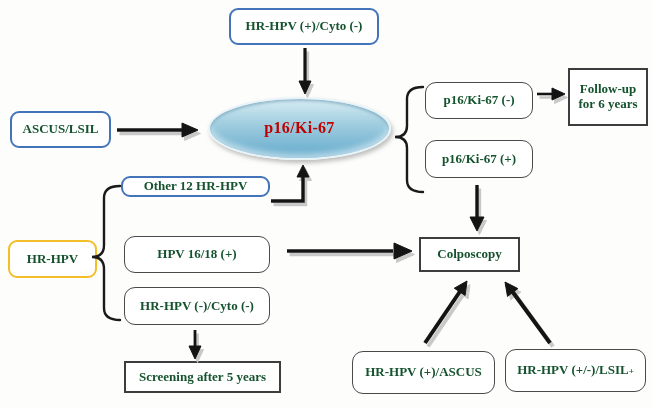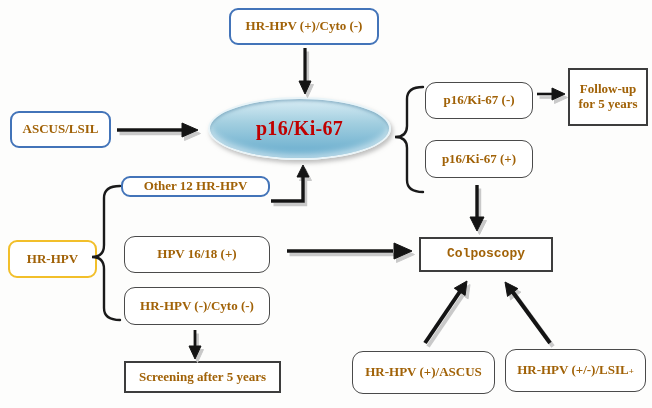--- a/index.html
+++ b/index.html
@@ -3,65 +3,65 @@
 <meta charset="utf-8">
 <style>
   html,body{margin:0;padding:0;}
   body{
     width:652px;height:408px;position:relative;
     background:#fdfdfc;overflow:hidden;
     font-family:"Liberation Serif","DejaVu Serif",serif;
   }
   .node{
     position:absolute;display:flex;align-items:center;justify-content:center;
-    background:#ffffff;color:#a16207;font-weight:bold;font-size:13px;
+    background:#ffffff;color:#14532d;font-weight:bold;font-size:13px;
     text-align:center;line-height:1.15;box-sizing:border-box;padding:2px 4px;
   }
   .blue-round{border:2.5px solid #4374b9;border-radius:9px;}
   .yellow-round{border:2.5px solid #f2bf2a;border-radius:9px;text-align:right;}
   .dark-round{border:1.6px solid #4a4a4a;border-radius:11px;}
   .rect{border:2px solid #3d3d3d;border-radius:0;}
   .ellipse{
     border-radius:50%;
     background:linear-gradient(180deg,#d9edf5 0%,#a3cfe0 40%,#63aacc 100%);
     border:2px solid #e9f4f8;
     box-shadow:2px 3px 4px rgba(130,130,130,.5), inset 0 2px 3px rgba(90,140,170,.55), inset 0 -4px 6px rgba(255,255,255,.55);
-    color:#c00000;font-size:20px;letter-spacing:.3px;
+    color:#c00000;font-size:16px;letter-spacing:.3px;
   }
   
   #n-top        {left:229px;top:8px;  width:150px;height:37px;}
   #n-ellipse    {left:208px;top:97px; width:183px;height:63px;}
   #n-ascus      {left:10px; top:111px;width:101px;height:37px;}
   #n-p16neg     {left:425px;top:82px; width:108px;height:37px;}
   #n-followup   {left:568px;top:68px; width:80px; height:58px;font-size:13px;}
   #n-p16pos     {left:425px;top:140px;width:108px;height:38px;}
   #n-other12    {left:121px;top:176px;width:149px;height:21px;}
   #n-hrhpv      {left:8px;  top:240px;width:89px; height:38px;}
   #n-hpv1618    {left:124px;top:236px;width:146px;height:37px;}
   #n-hrhpvneg   {left:124px;top:287px;width:146px;height:38px;}
   #n-screening  {left:124px;top:361px;width:157px;height:32px;}
-  #n-colposcopy {left:419px;top:237px;width:134px;height:35px;font-family:Liberation Mono, monospace;}
+  #n-colposcopy {left:419px;top:237px;width:101px;height:35px;}
   #n-hrhpvascus {left:352px;top:351px;width:143px;height:43px;}
   #n-hrhpvlsil  {left:505px;top:349px;width:141px;height:43px;}
   #n-hrhpvlsil sup{font-size:9px;line-height:0;}
   svg.overlay{position:absolute;left:0;top:0;pointer-events:none;}
   .sh{stroke:#c9c9c9;fill:#c9c9c9;}
   .sh.nf{fill:none;}
   .mn{stroke:#141414;fill:#141414;}
   .mn.nf{fill:none;}
   .brace{stroke:#1a1a1a;stroke-width:2.4;fill:none;stroke-linecap:round;}
 </style>
 </head>
 <body>
 
 <div class="node blue-round" id="n-top">HR-HPV (+)/Cyto (-)</div>
 <div class="node ellipse" id="n-ellipse">p16/Ki-67</div>
 <div class="node blue-round" id="n-ascus">ASCUS/LSIL</div>
 <div class="node dark-round" id="n-p16neg">p16/Ki-67 (-)</div>
-<div class="node rect" id="n-followup">Follow-up for 5 years</div>
+<div class="node rect" id="n-followup">Follow-up for 6 years</div>
 <div class="node dark-round" id="n-p16pos">p16/Ki-67 (+)</div>
 <div class="node blue-round" id="n-other12">Other 12 HR-HPV</div>
 <div class="node yellow-round" id="n-hrhpv">HR-HPV</div>
 <div class="node dark-round" id="n-hpv1618">HPV 16/18 (+)</div>
 <div class="node dark-round" id="n-hrhpvneg">HR-HPV (-)/Cyto (-)</div>
 <div class="node rect" id="n-screening">Screening after 5 years</div>
 <div class="node rect" id="n-colposcopy">Colposcopy</div>
 <div class="node dark-round" id="n-hrhpvascus">HR-HPV (+)/ASCUS</div>
 <div class="node dark-round" id="n-hrhpvlsil">
     <span>HR-HPV (+/-)/LSIL</span>

